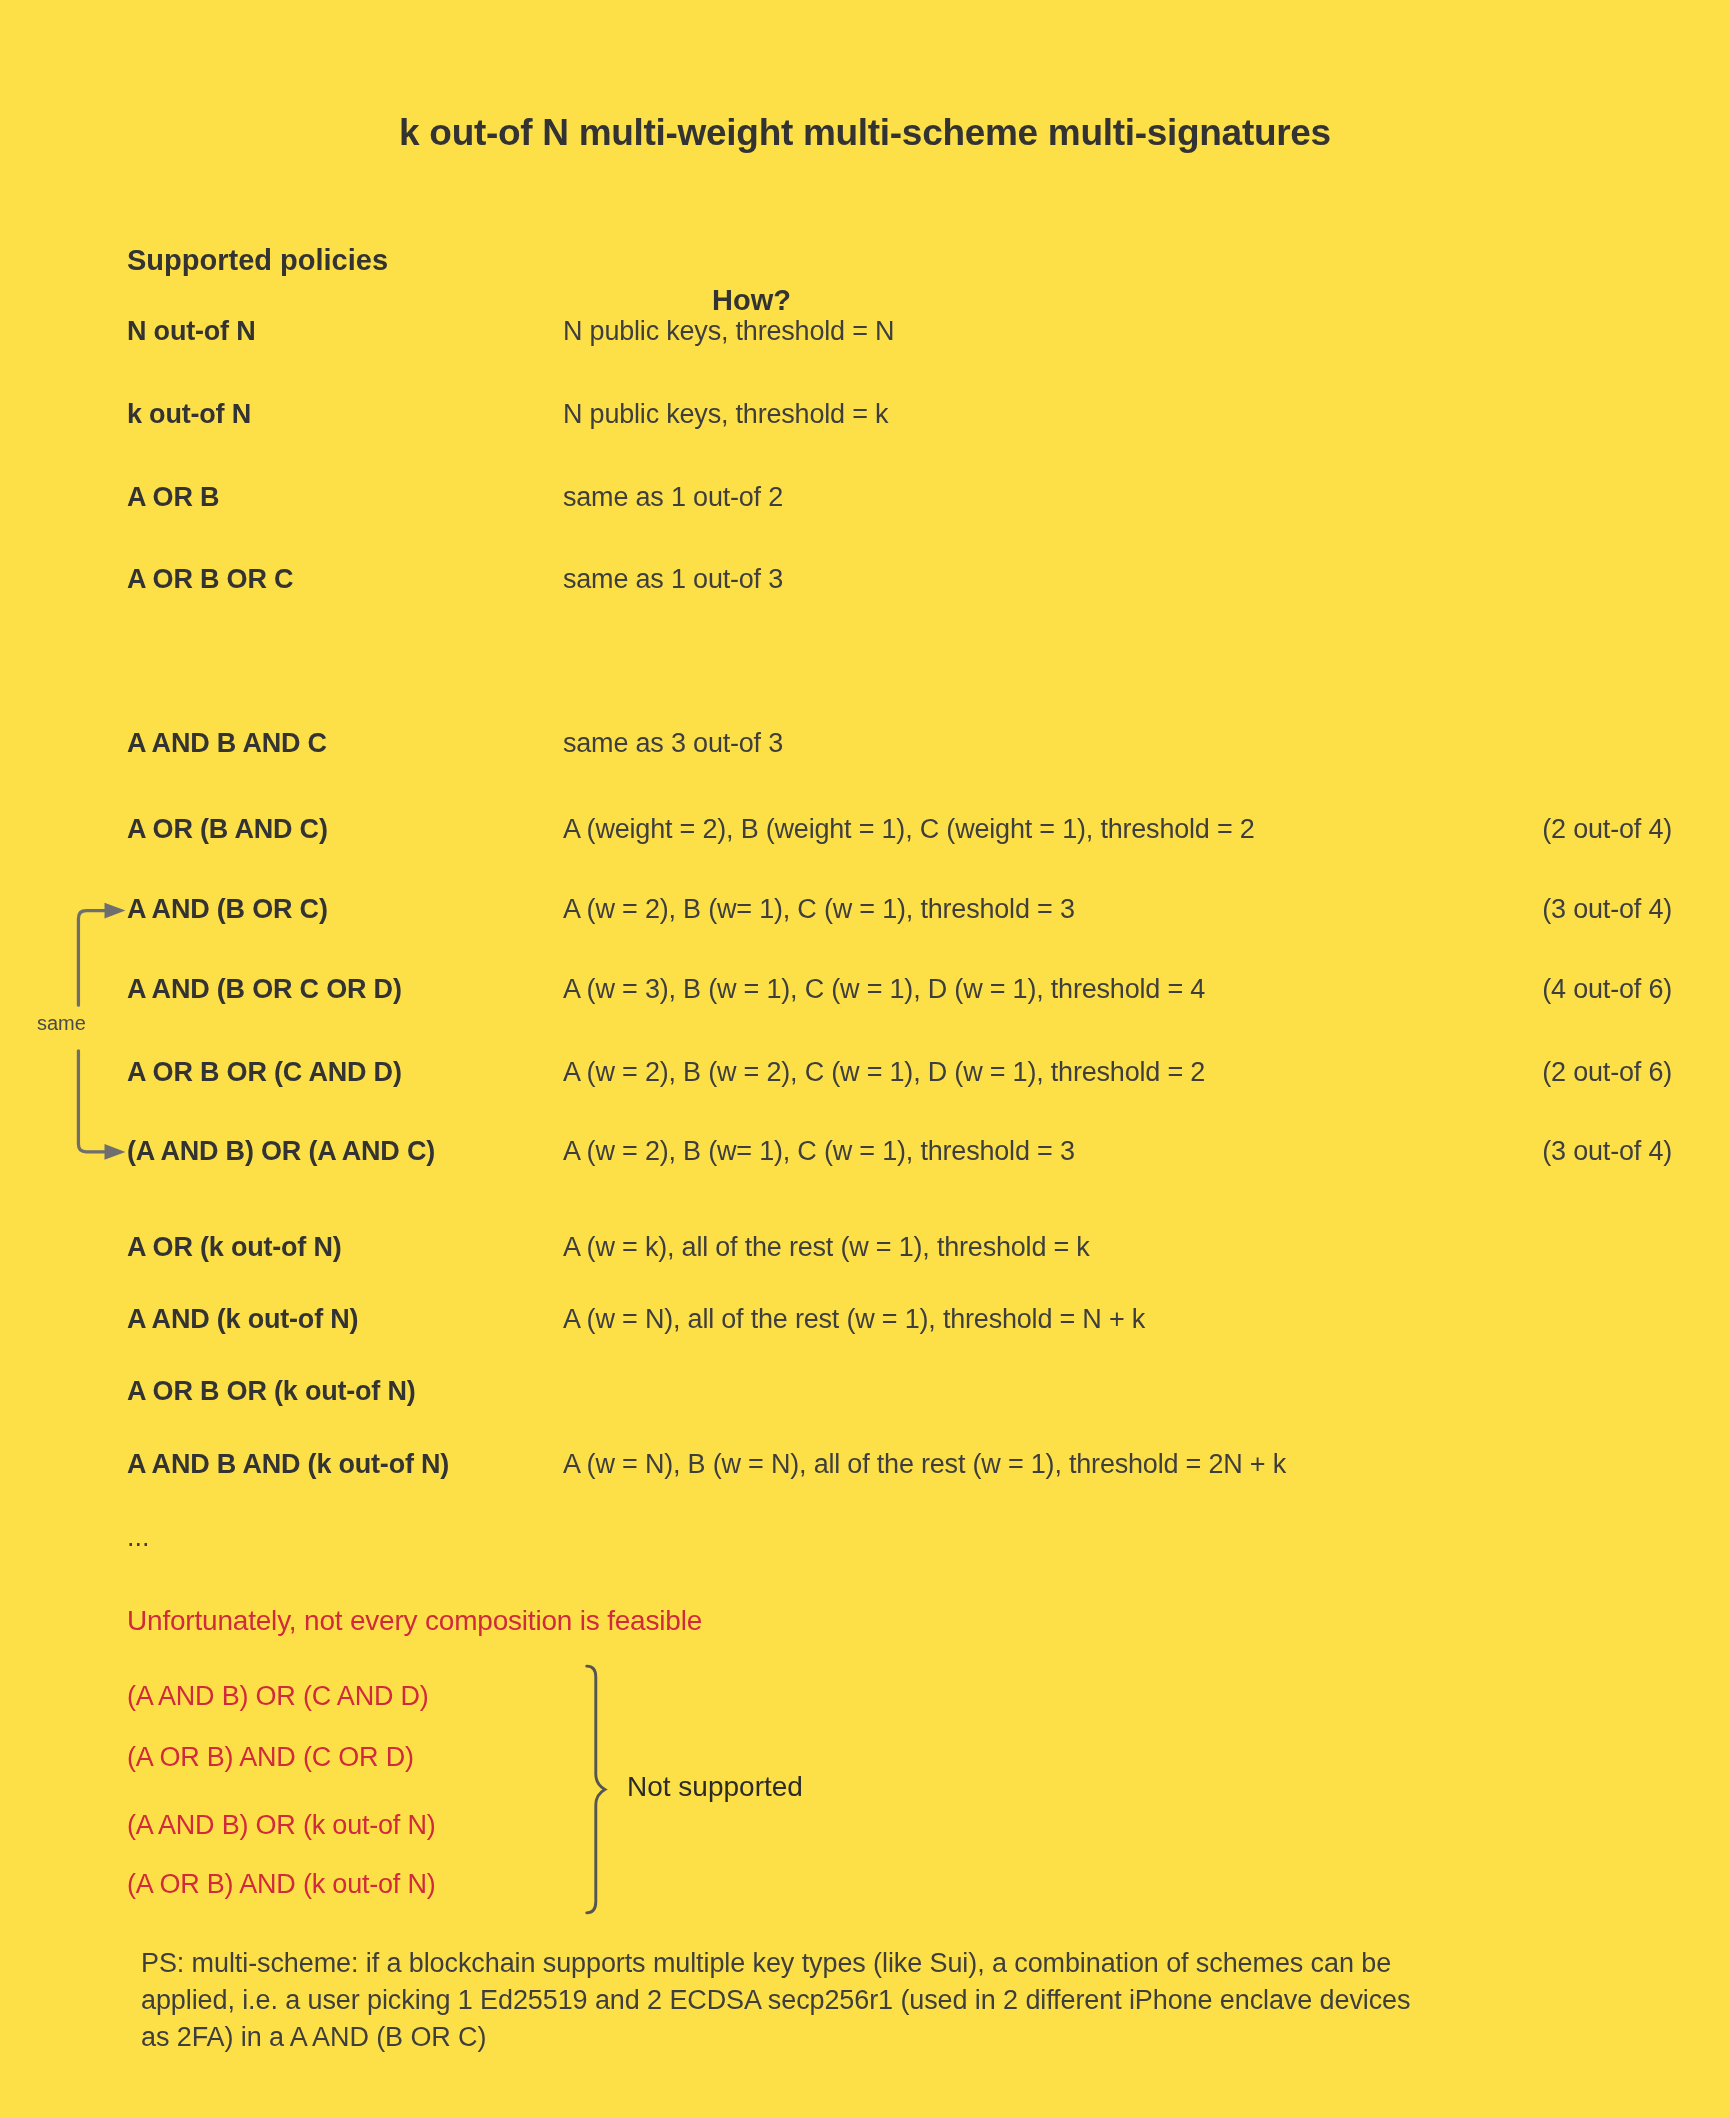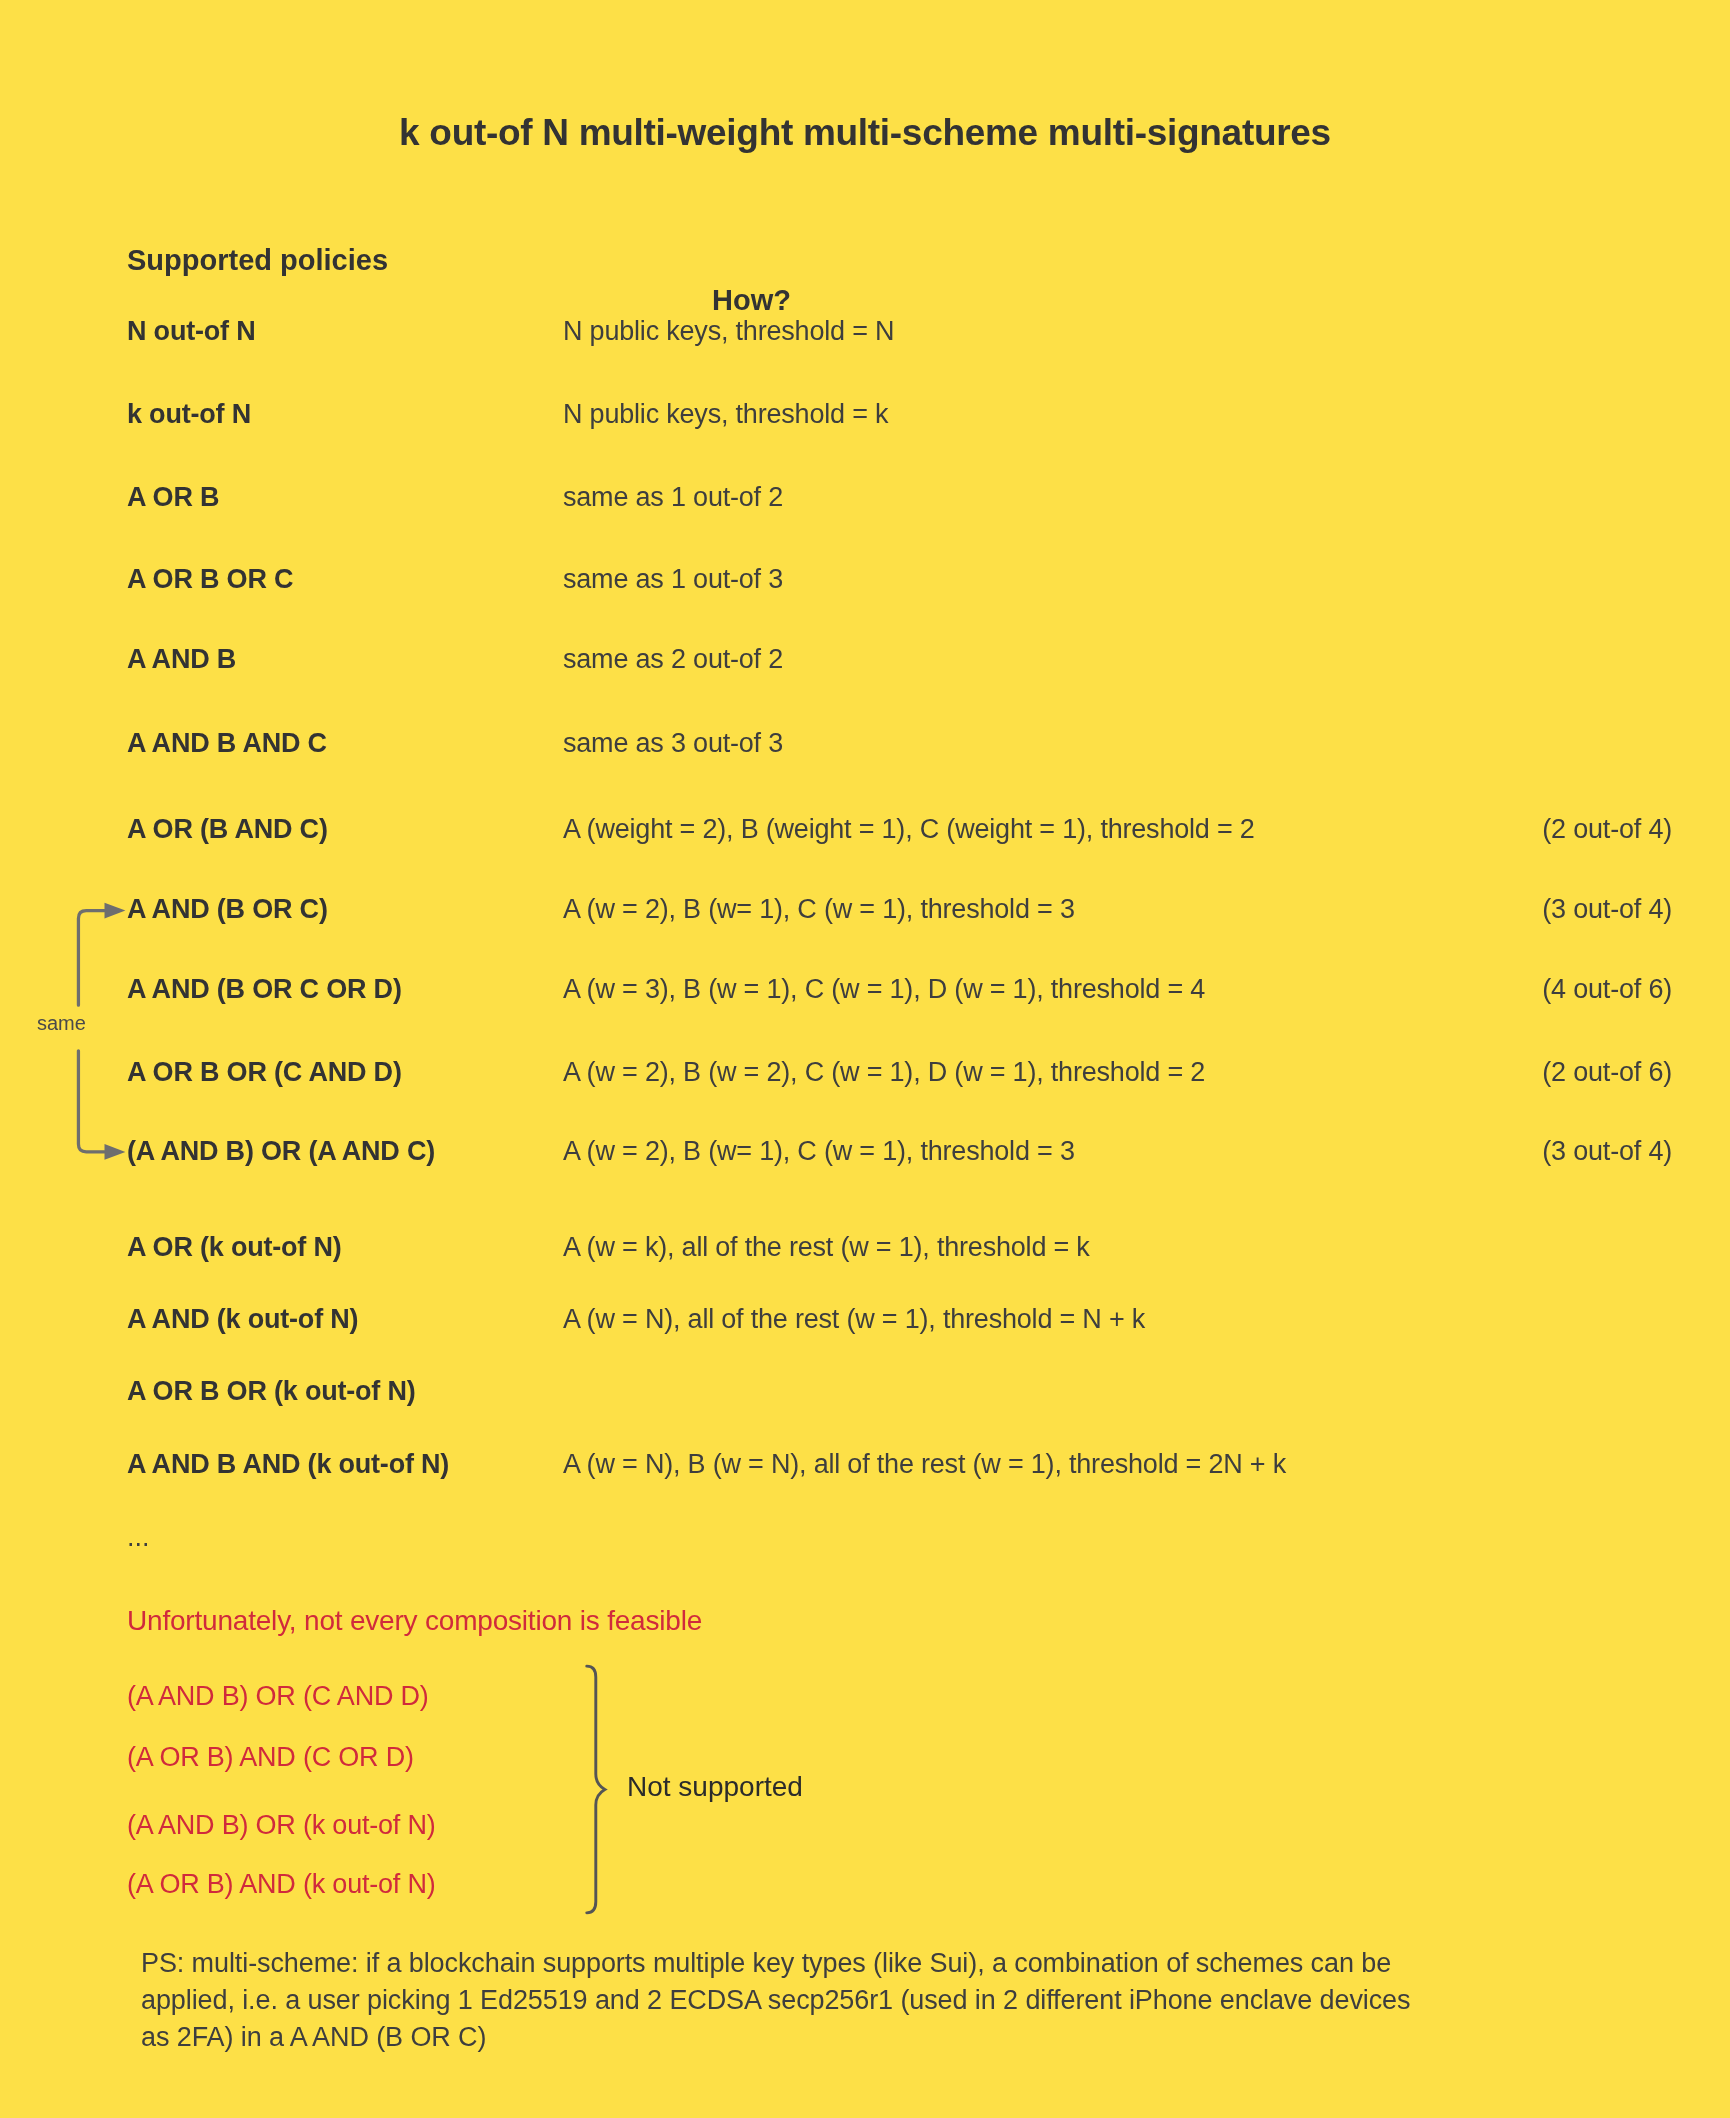--- a/index.html
+++ b/index.html
@@ -95,25 +95,20 @@
   <div class="row" style="top:482px">
     <span class="policy">A OR B</span>
     <span class="how">same as 1 out-of 2</span>
     <span class="note"></span>
   </div>
   <div class="row" style="top:564px">
     <span class="policy">A OR B OR C</span>
     <span class="how">same as 1 out-of 3</span>
     <span class="note"></span>
   </div>
-  <div class="row" style="top:644px">
-    <span class="policy">A AND B</span>
-    <span class="how">same as 2 out-of 2</span>
-    <span class="note"></span>
-  </div>
   <div class="row" style="top:728px">
     <span class="policy">A AND B AND C</span>
     <span class="how">same as 3 out-of 3</span>
     <span class="note"></span>
   </div>
   <div class="row" style="top:814px">
     <span class="policy">A OR (B AND C)</span>
     <span class="how">A (weight = 2), B (weight = 1), C (weight = 1), threshold = 2</span>
     <span class="note">(2 out-of 4)</span>
   </div>

